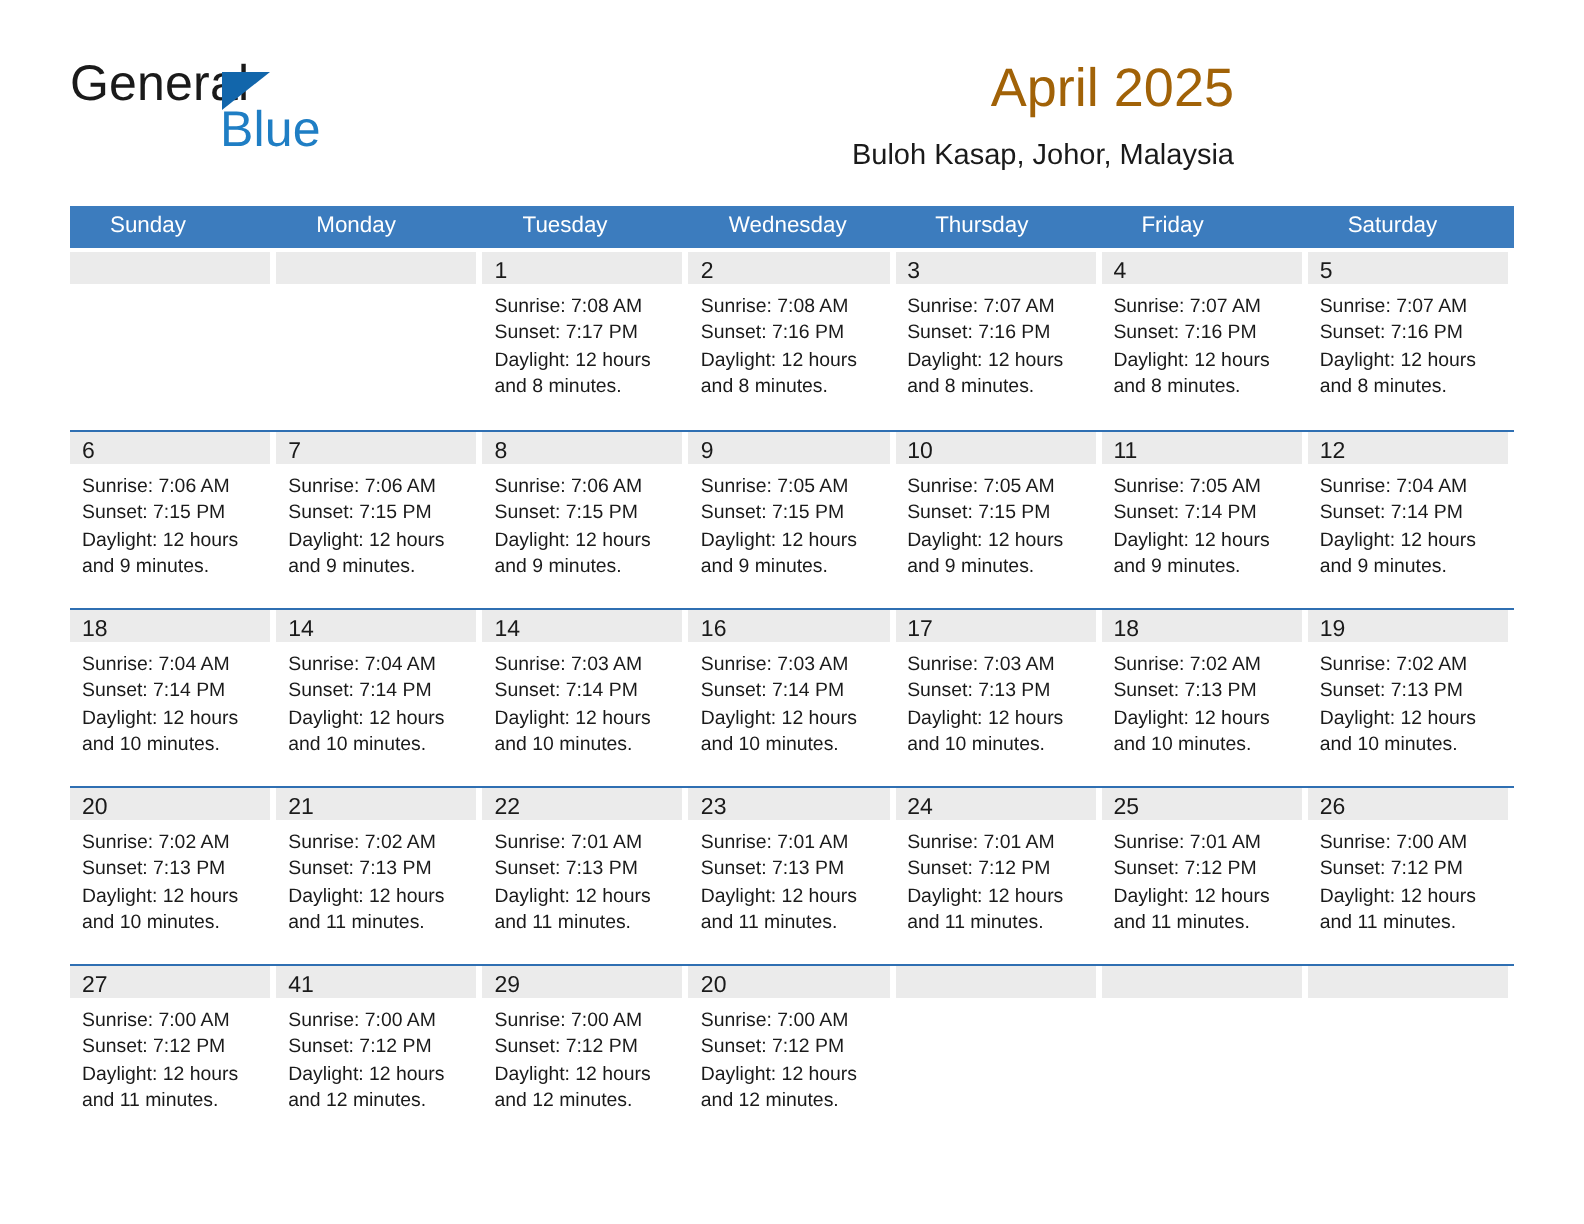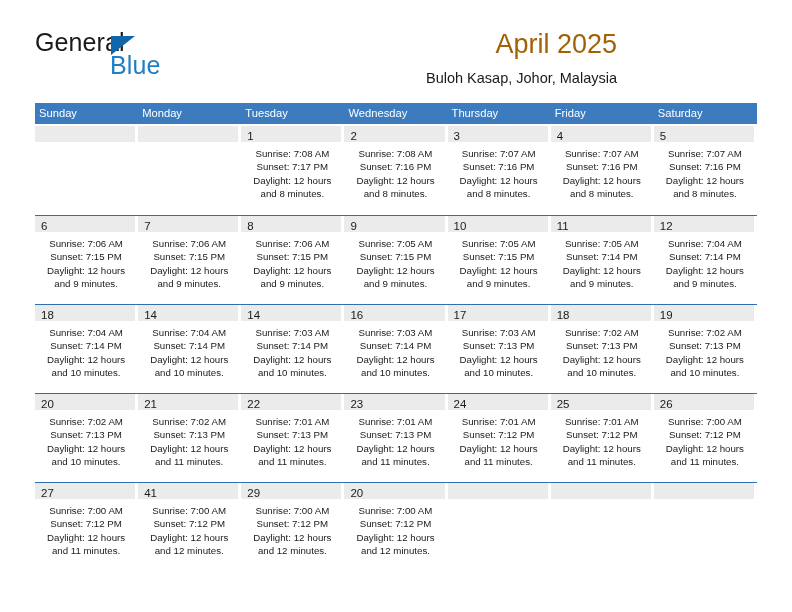--- a/index.html
+++ b/index.html
@@ -101,21 +101,21 @@
     display: flex;
     width: 100%;
     background: #3c7cbe;
     height: 21px;
   }
   .weekday {
     flex: 1 1 0;
     color: #ffffff;
     font-size: 11.2px;
     line-height: 21px;
-    padding-left: 4px;
+    padding-left: 20px;
     box-sizing: border-box;
     white-space: nowrap;
     overflow: hidden;
   }
   .week-row {
     display: flex;
     width: 100%;
     border-top: 1.6px solid #2f6fb2;
     height: 89px;
     box-sizing: border-box;
@@ -136,21 +136,20 @@
     padding-left: 6px;
     box-sizing: border-box;
   }
   .day-num {
     font-size: 11.5px;
     line-height: 16px;
     color: #1a1a1a;
   }
   .day-body {
     padding: 5px 4px 0 6px;
-    text-align: center;
   }
   .day-line {
     font-size: 9.7px;
     line-height: 13.4px;
     color: #1a1a1a;
     white-space: nowrap;
   }
 </style>
 </head>
 <body>

